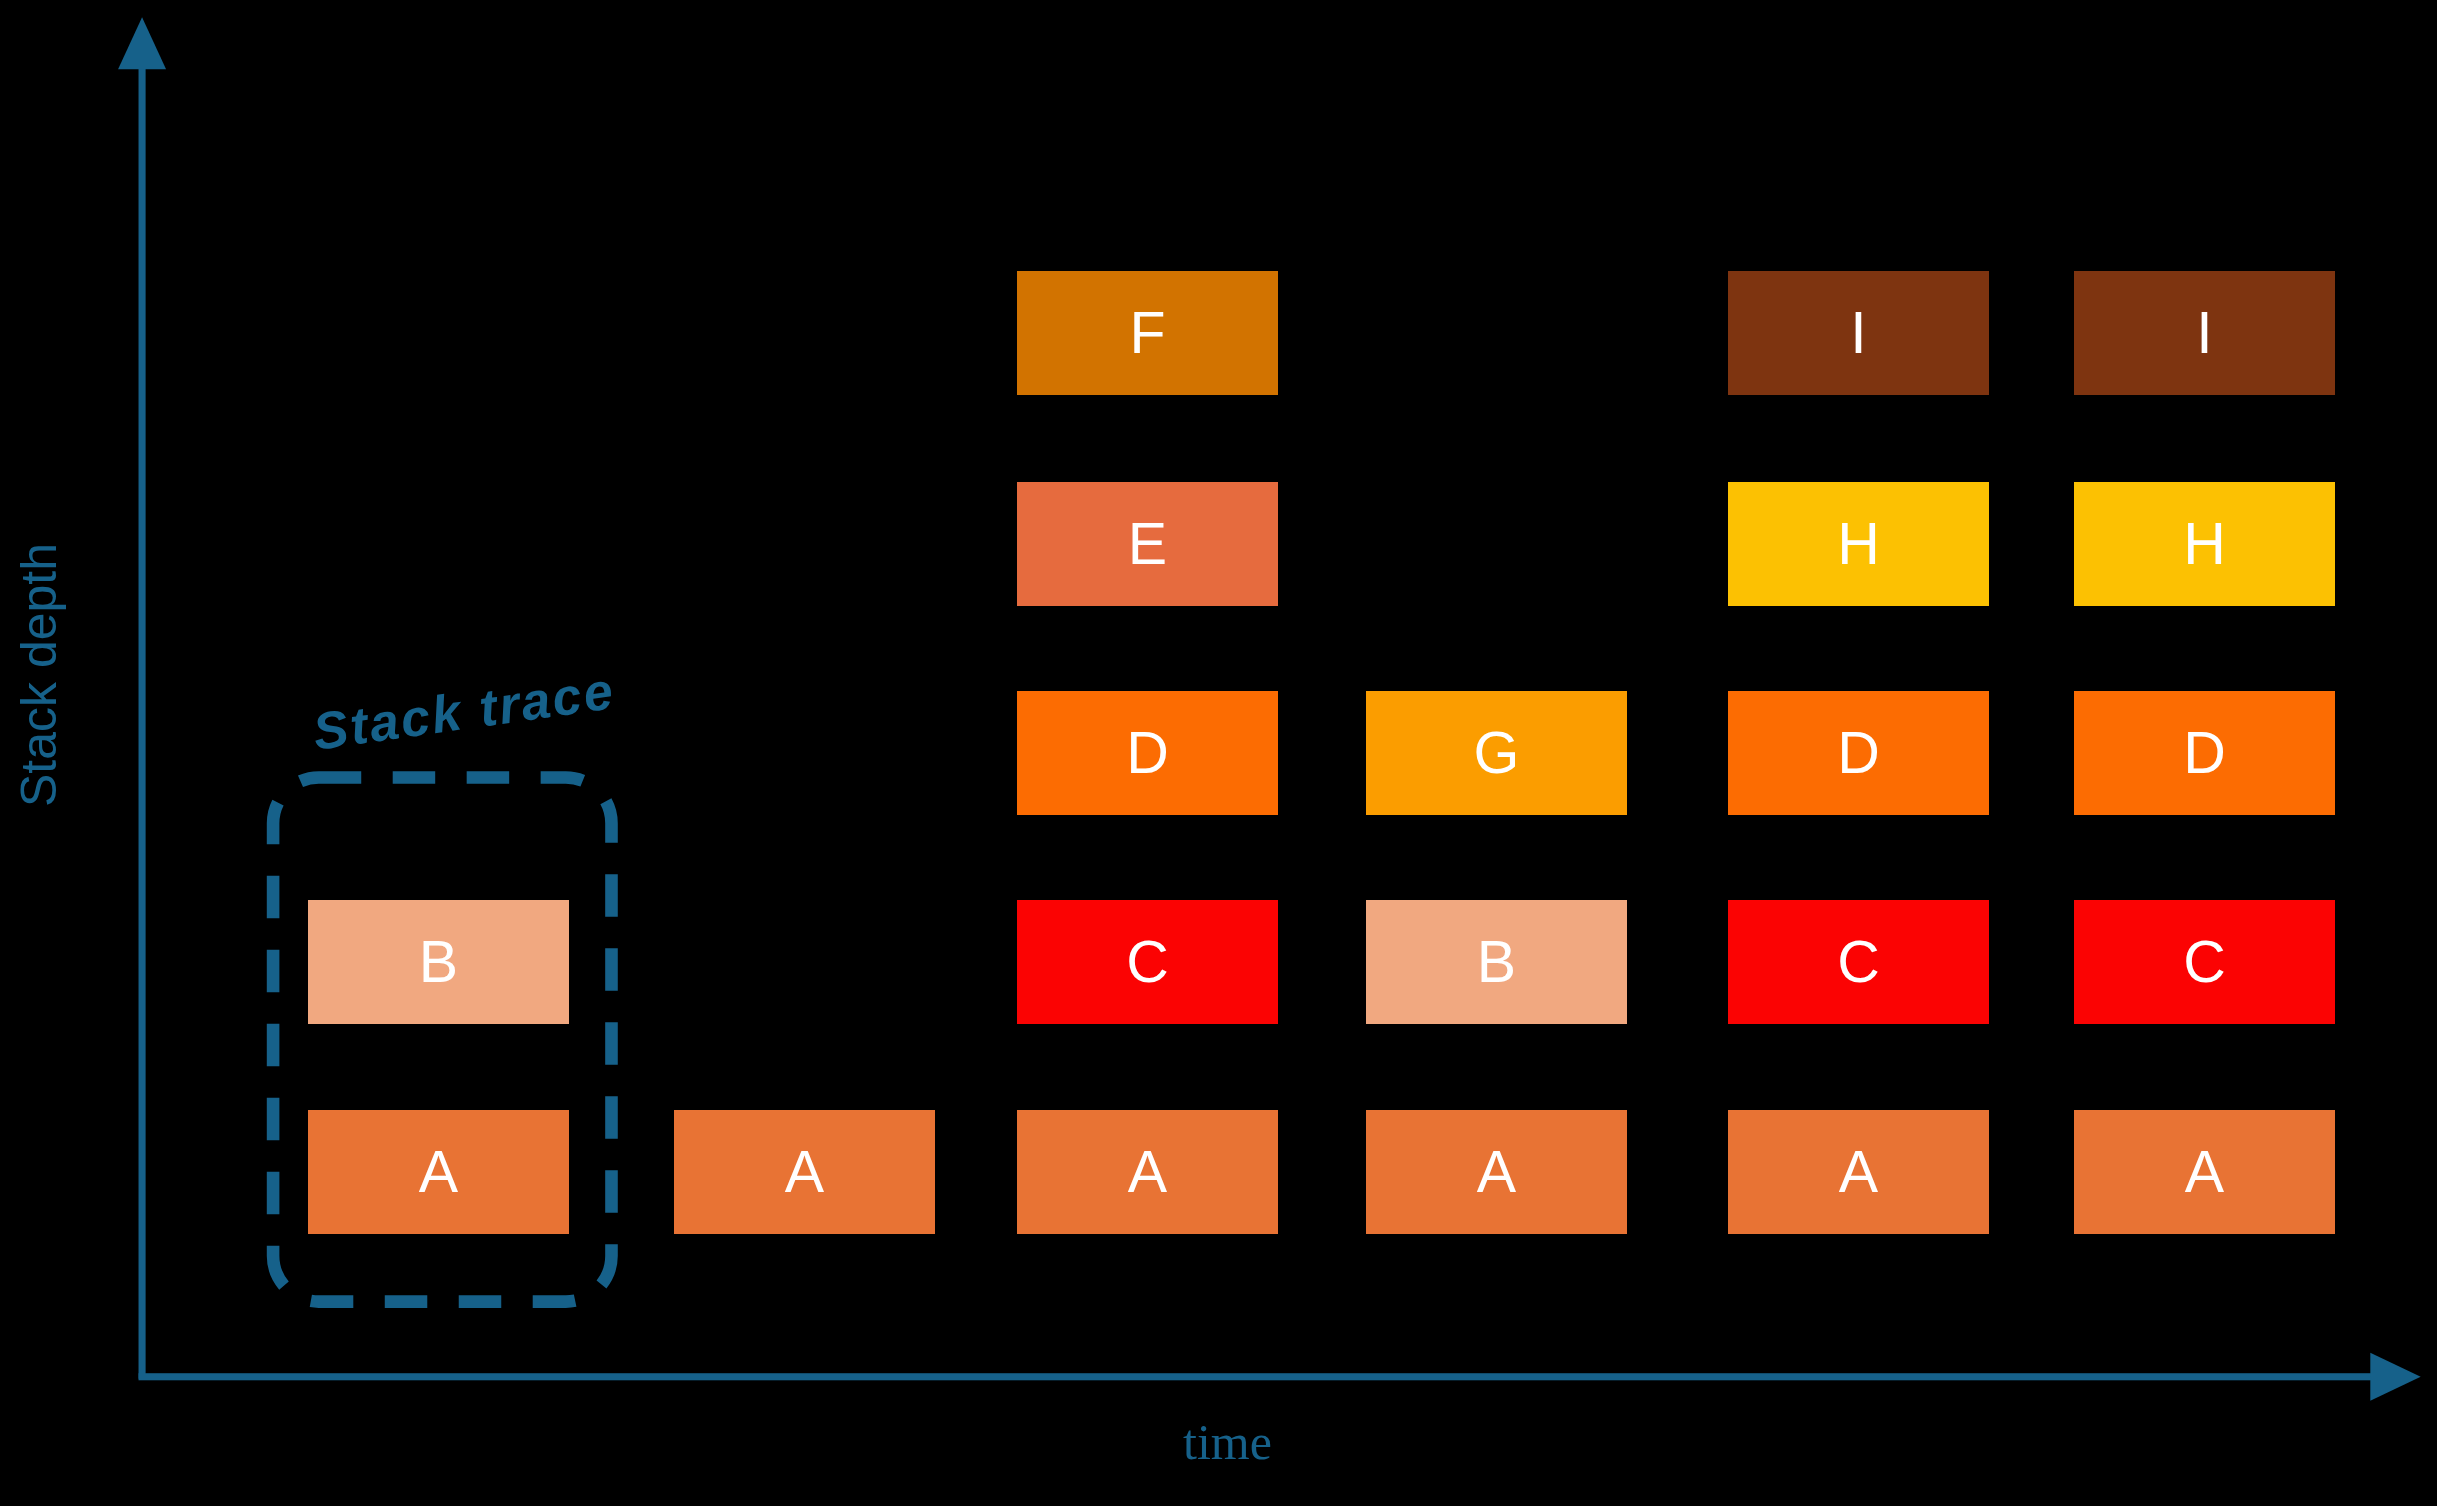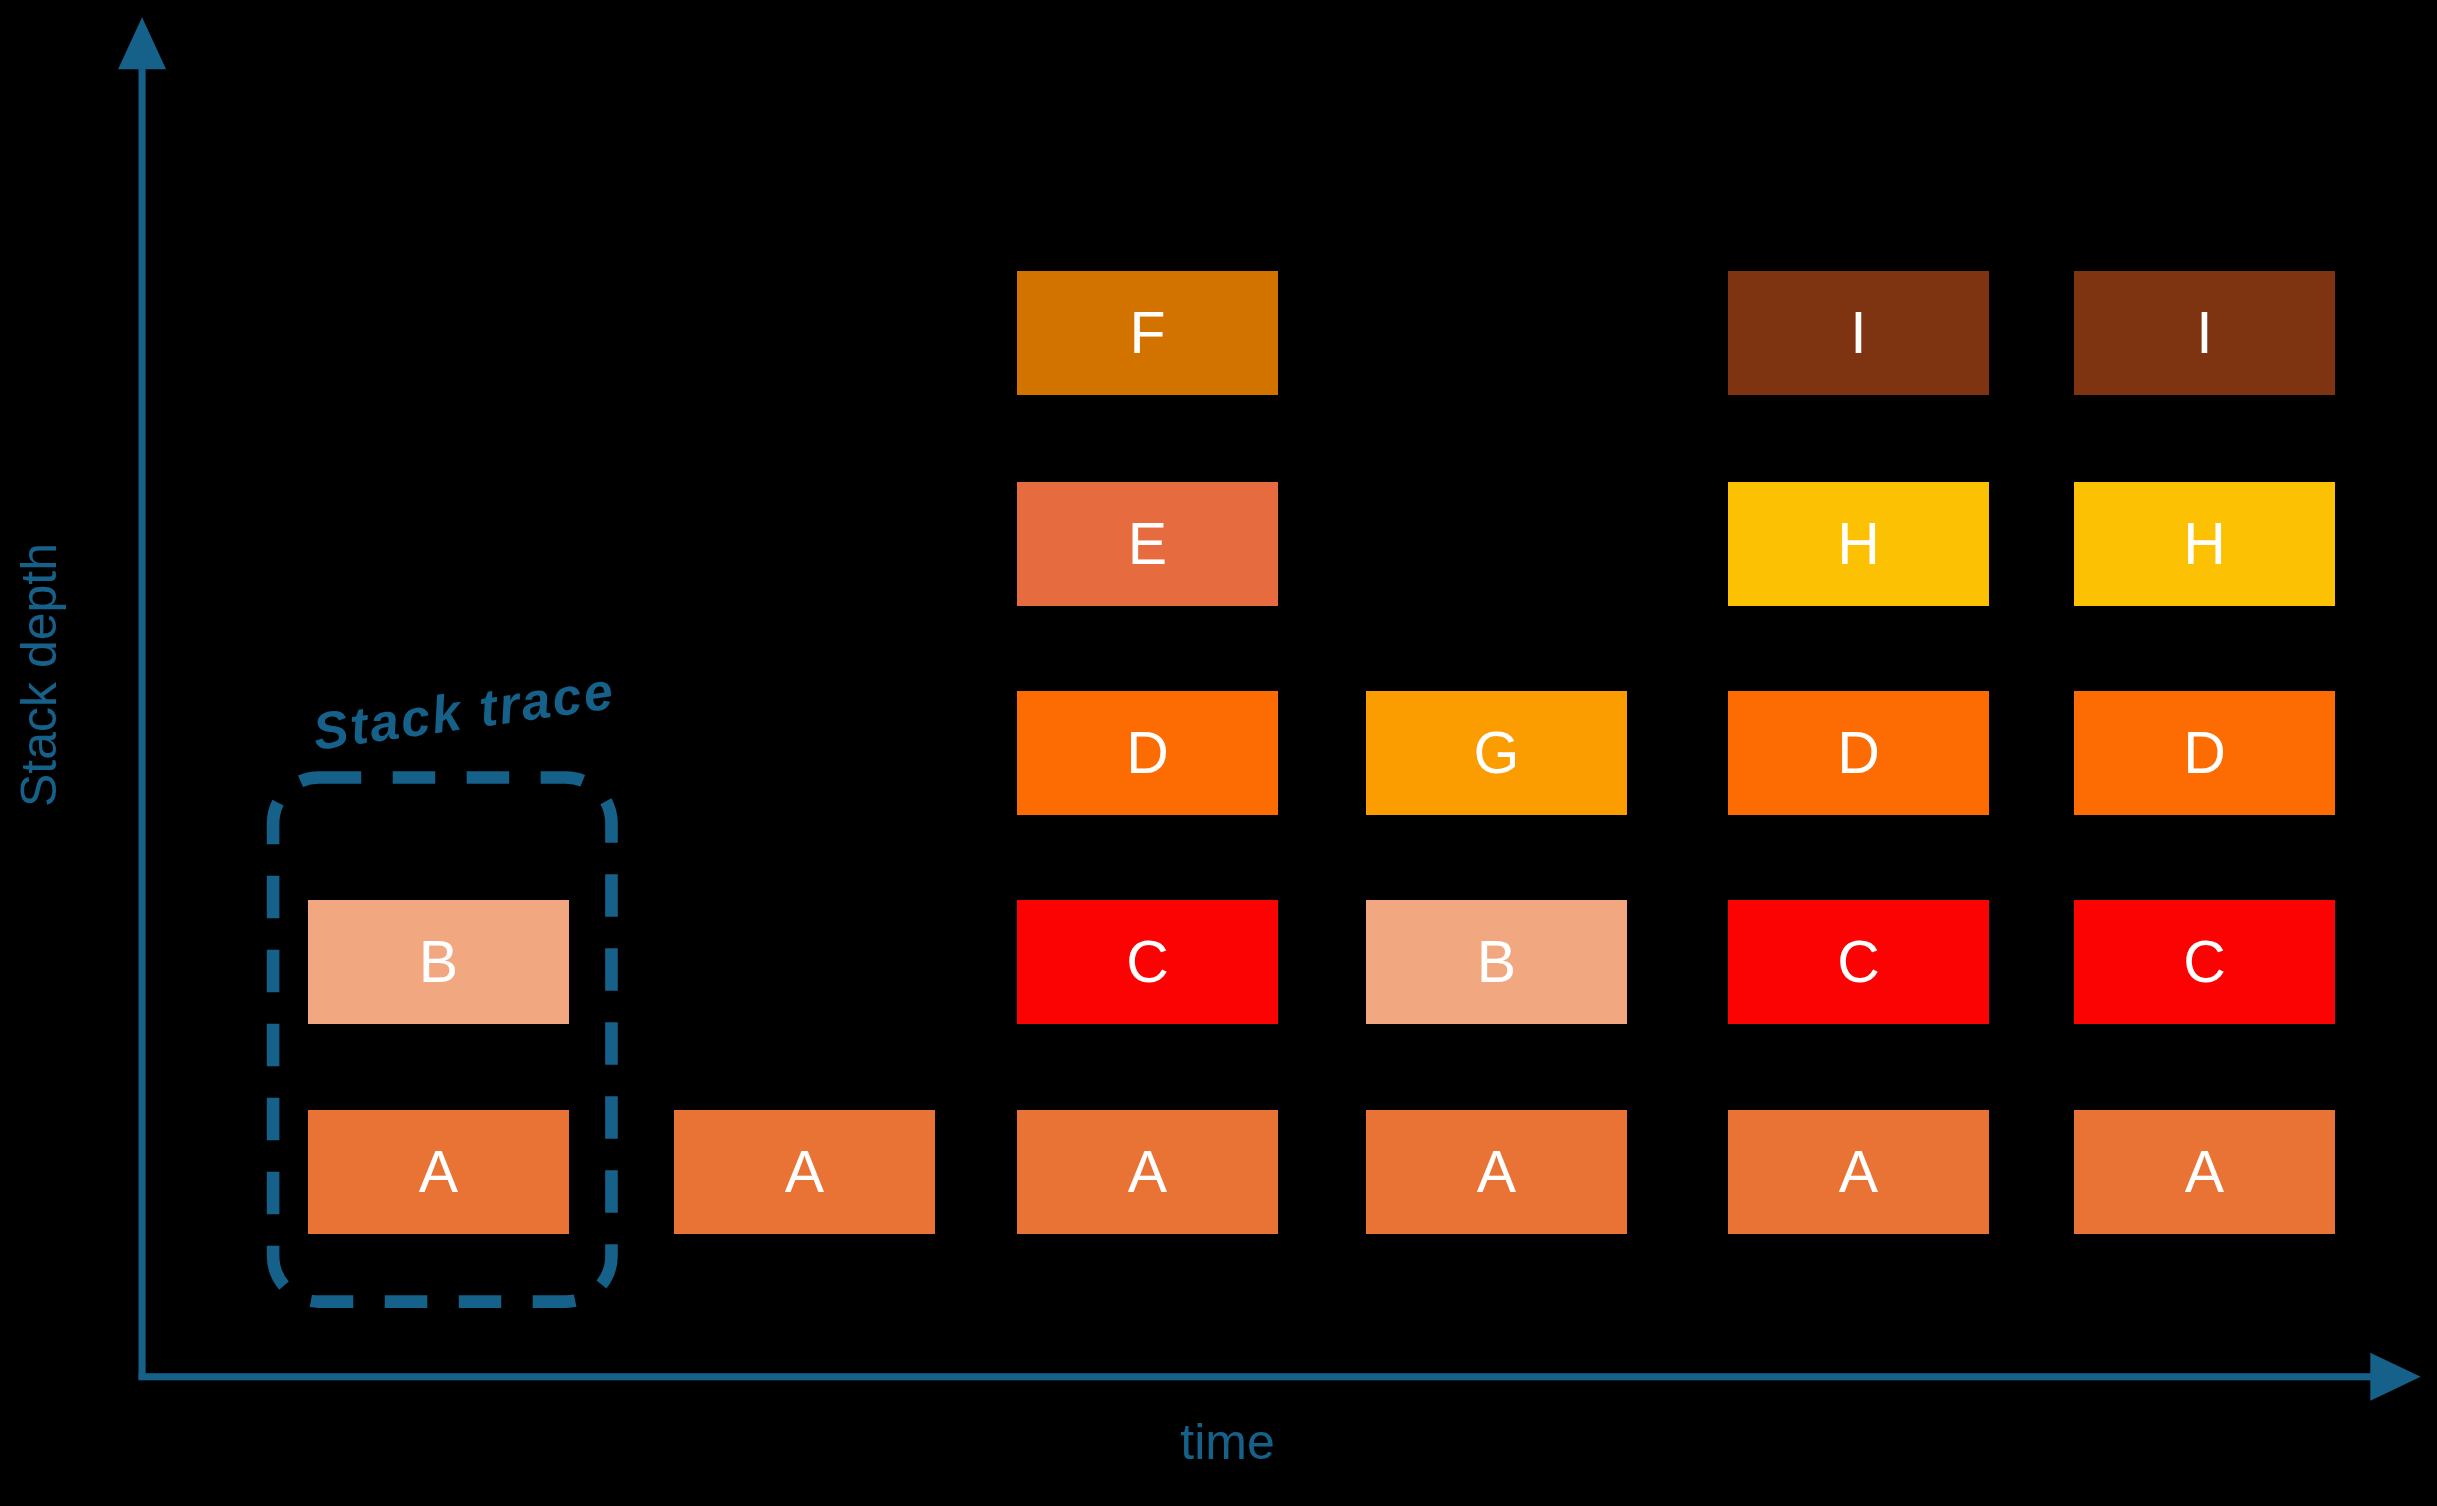--- a/index.html
+++ b/index.html
@@ -49,20 +49,21 @@
     top: 645px;
     width: 302px;
     height: 60px;
     transform: rotate(-90deg);
   }
   #x-axis-label {
     left: 1070px;
     top: 1415px;
     width: 315px;
     height: 60px;
+    font-family: Liberation Serif, serif;
   }
   #stack-trace-label {
     position: absolute;
     left: 299px;
     top: 683px;
     width: 330px;
     text-align: center;
     color: var(--annotation-color, #16618a);
     font-size: 52px;
     font-weight: 700;

